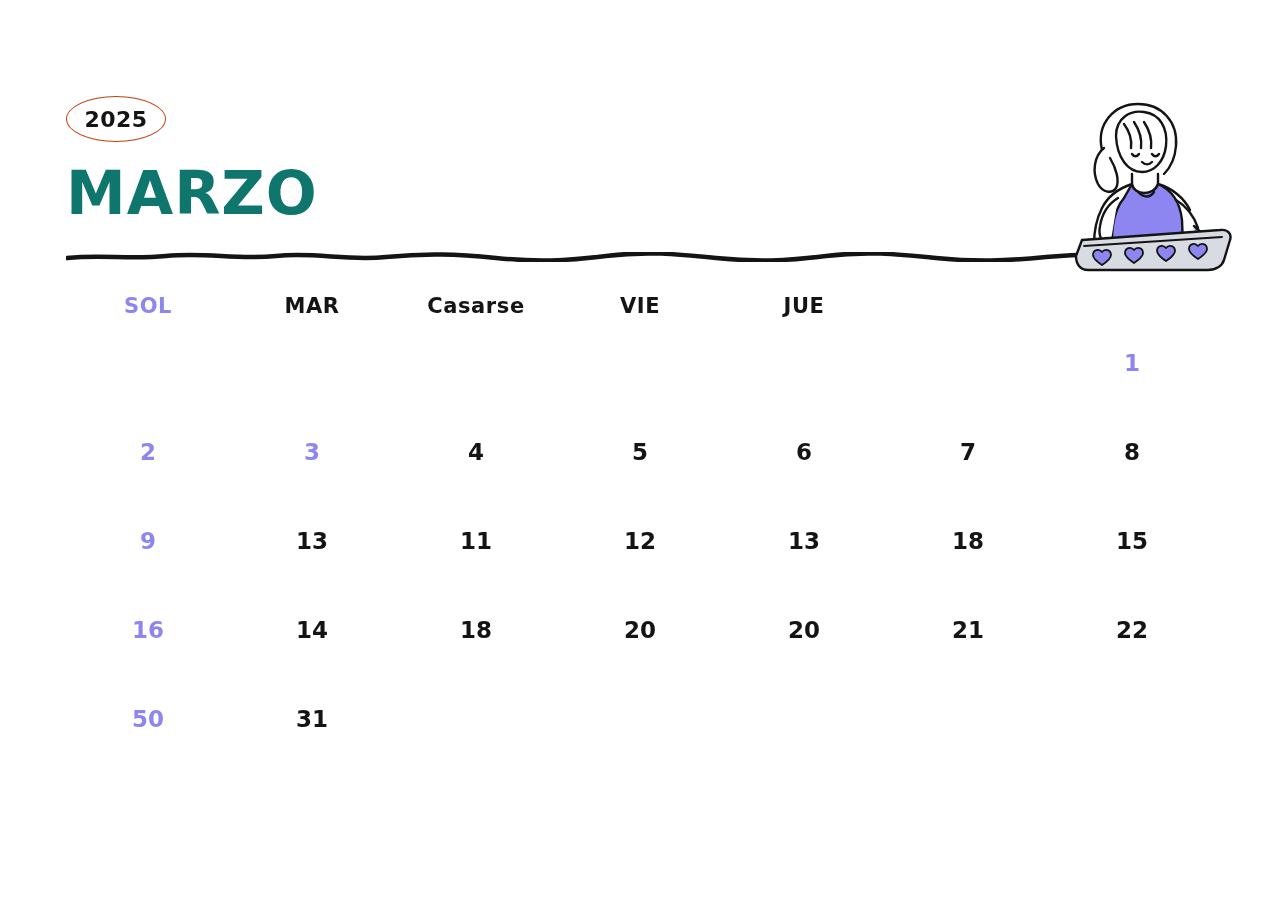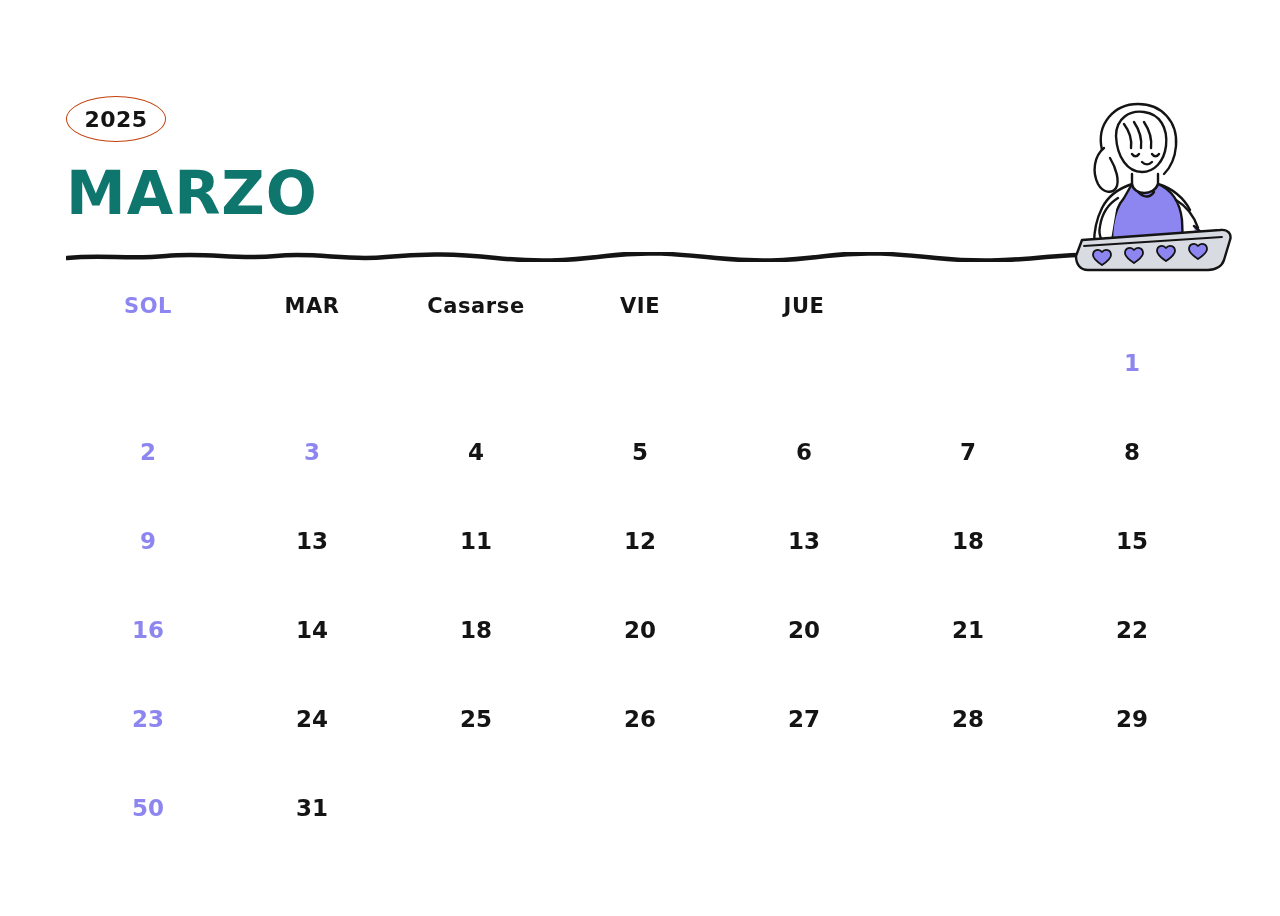--- a/index.html
+++ b/index.html
@@ -214,29 +214,20 @@
     <div class="grid">
       <div class="cell accent">16</div>
       <div class="cell">14</div>
       <div class="cell">18</div>
       <div class="cell">20</div>
       <div class="cell">20</div>
       <div class="cell">21</div>
       <div class="cell">22</div>
     </div>
 
-    <div class="grid">
-      <div class="cell accent">23</div>
-      <div class="cell">24</div>
-      <div class="cell">25</div>
-      <div class="cell">26</div>
-      <div class="cell">27</div>
-      <div class="cell">28</div>
-      <div class="cell">29</div>
-    </div>
 
     <div class="grid">
       <div class="cell accent">50</div>
       <div class="cell">31</div>
       <div class="cell empty"></div>
       <div class="cell empty"></div>
       <div class="cell empty"></div>
       <div class="cell empty"></div>
       <div class="cell empty"></div>
     </div>

